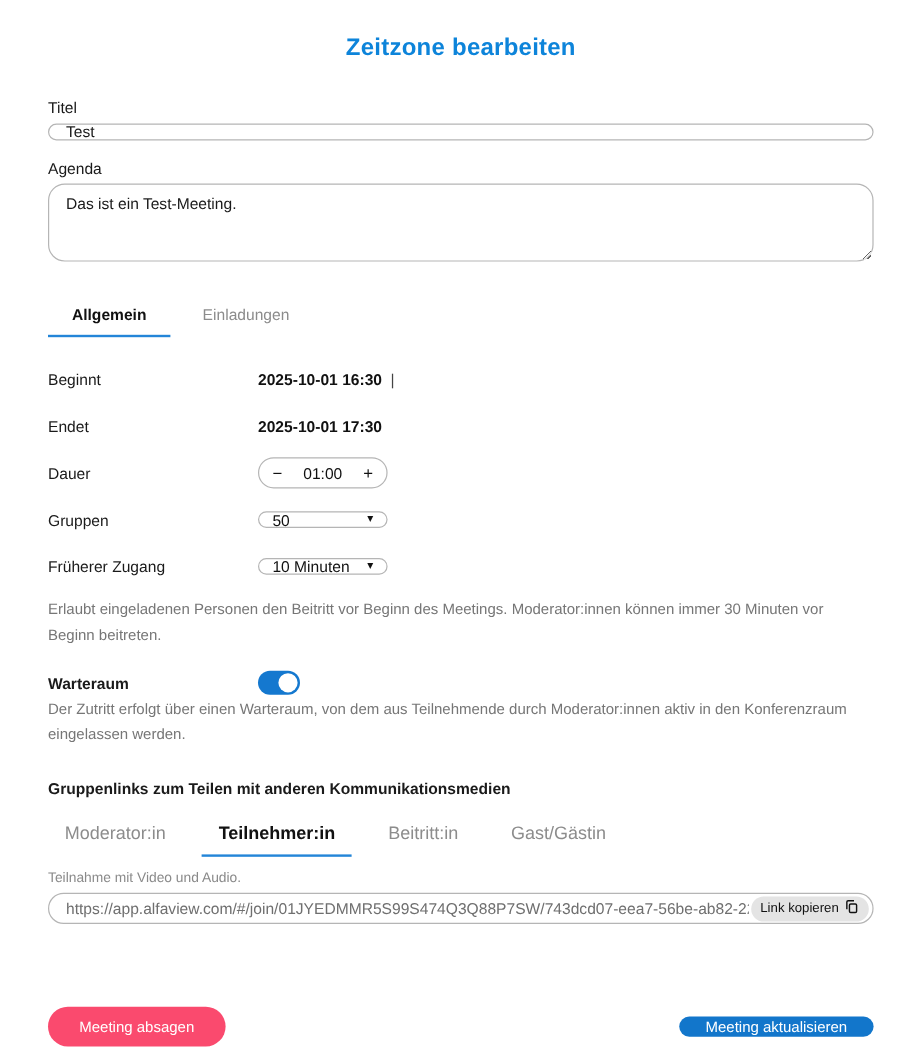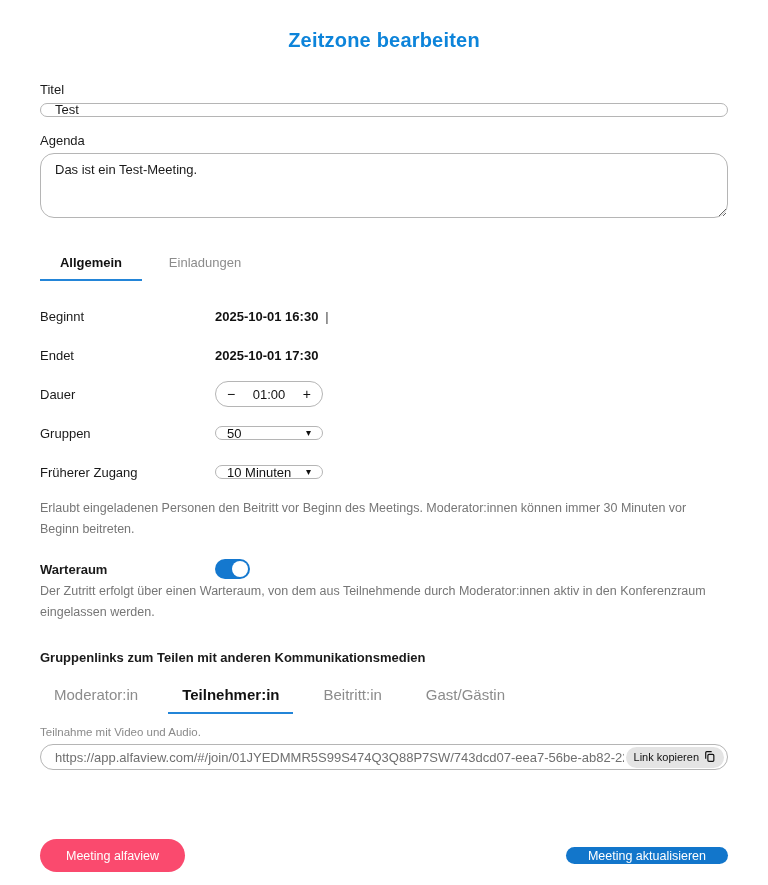--- a/index.html
+++ b/index.html
@@ -221,17 +221,17 @@
       <span class="icon-svg">
         <svg width="13" height="13" viewBox="0 0 24 24" fill="none" stroke="#111" stroke-width="2.2">
             <rect x="9" y="8" width="11" height="13" rx="2"></rect>
             <path d="M5 16V5a2 2 0 0 1 2-2h9"></path>
           </svg>
       </span>
     </button>
   </div>
 
   <div class="footer">
-    <button class="btn-danger">Meeting alfaview</button>
+    <button class="btn-danger">Meeting absagen</button>
     <button class="btn-primary">Meeting aktualisieren</button>
   </div>
 
 </div>
 
 </body></html>

